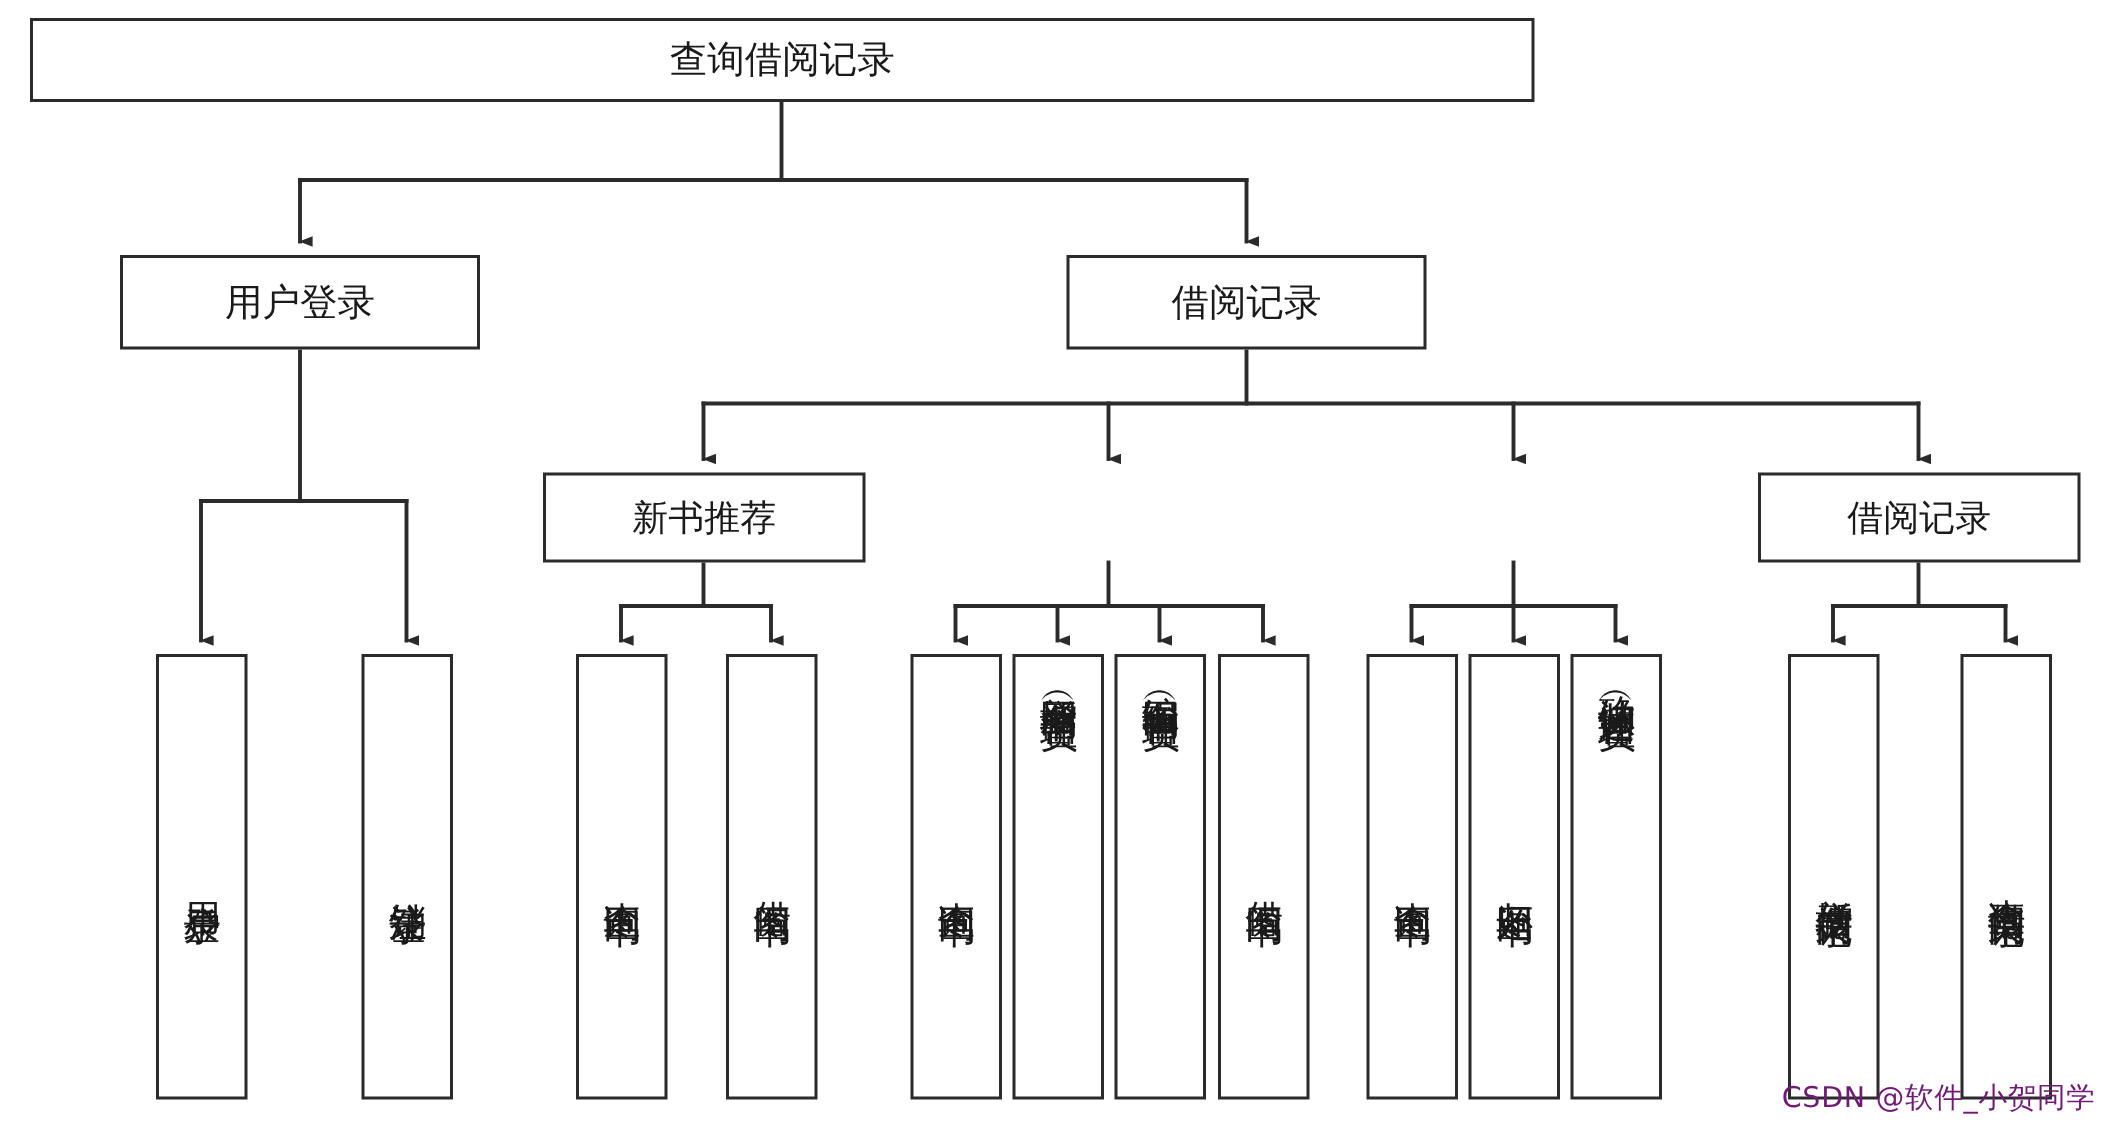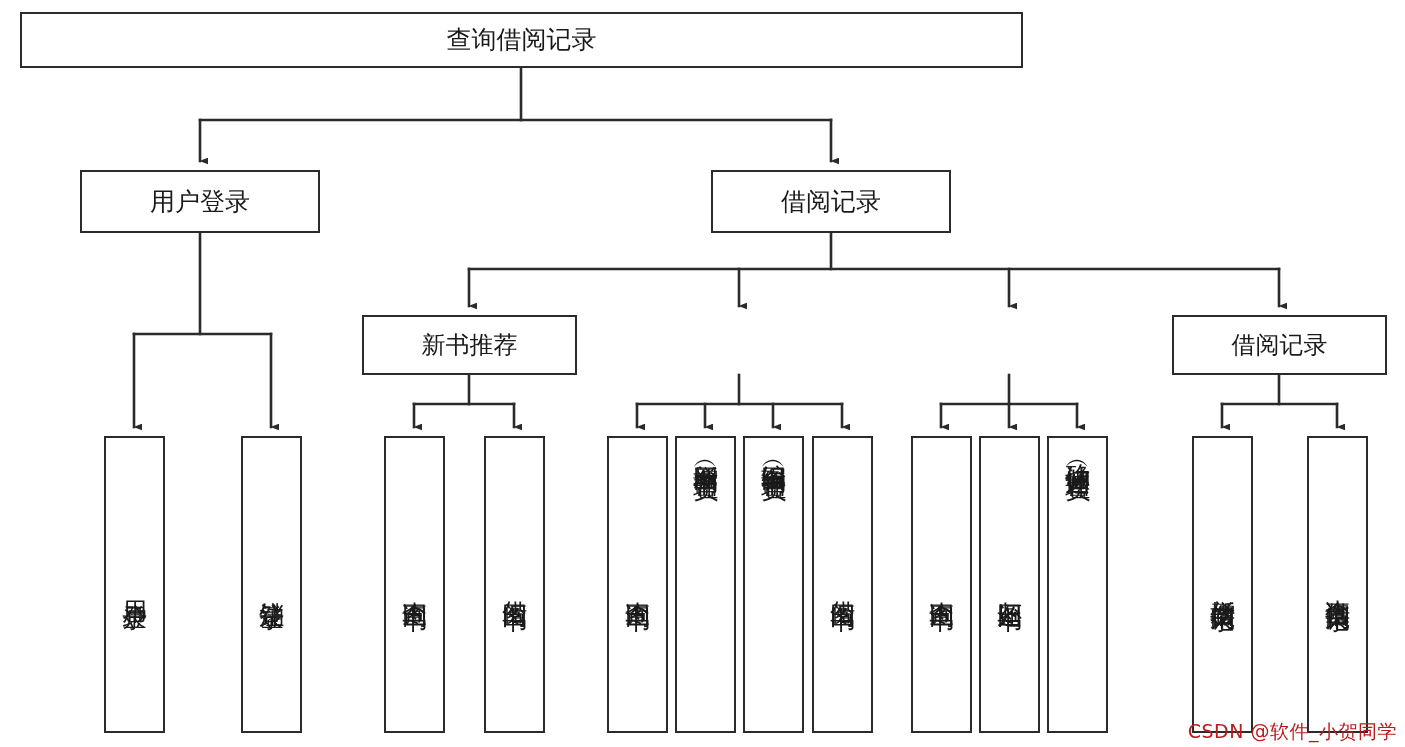--- a/index.html
+++ b/index.html
@@ -65,21 +65,21 @@
     max-height: 100%;
   }
   .node.leaf.top-aligned {
     align-items: flex-start;
   }
   #watermark {
     position: absolute;
     right: 8px;
     bottom: 2px;
     font-size: 19px;
-    color: #b91c1c;
+    color: #701a75;
     letter-spacing: 0.5px;
     white-space: nowrap;
     pointer-events: none;
   }
 </style>
 </head>
 <body>
 
 <div id="diagram-root">
 

